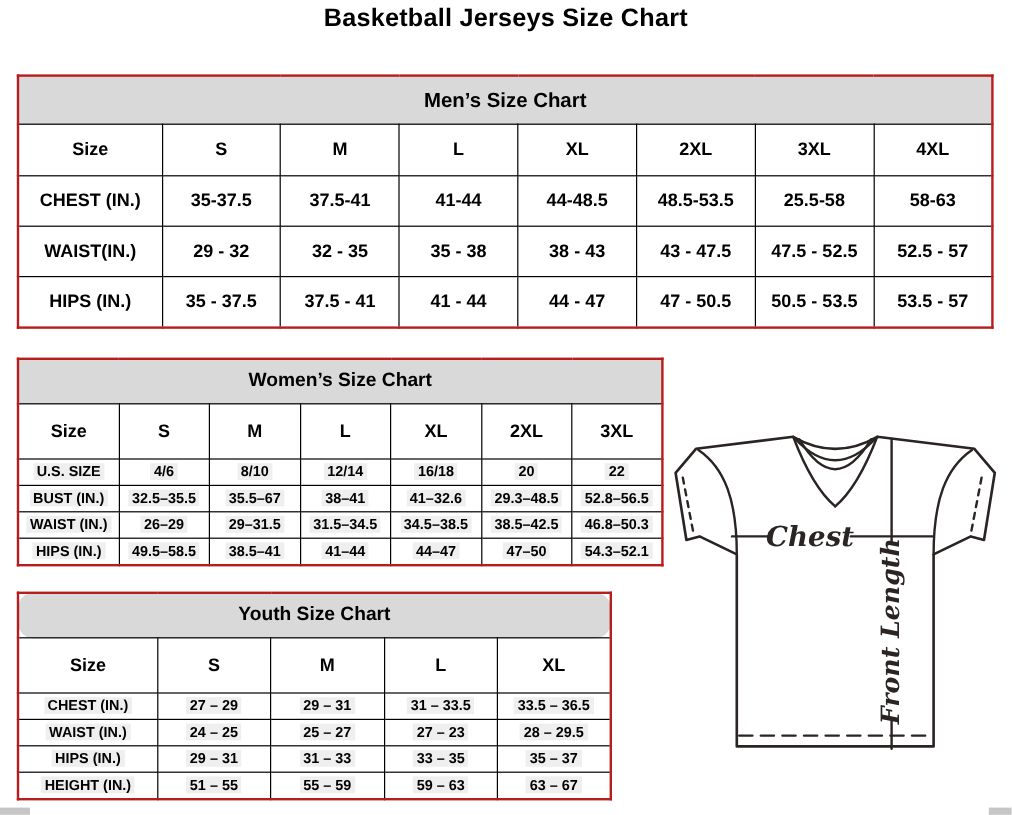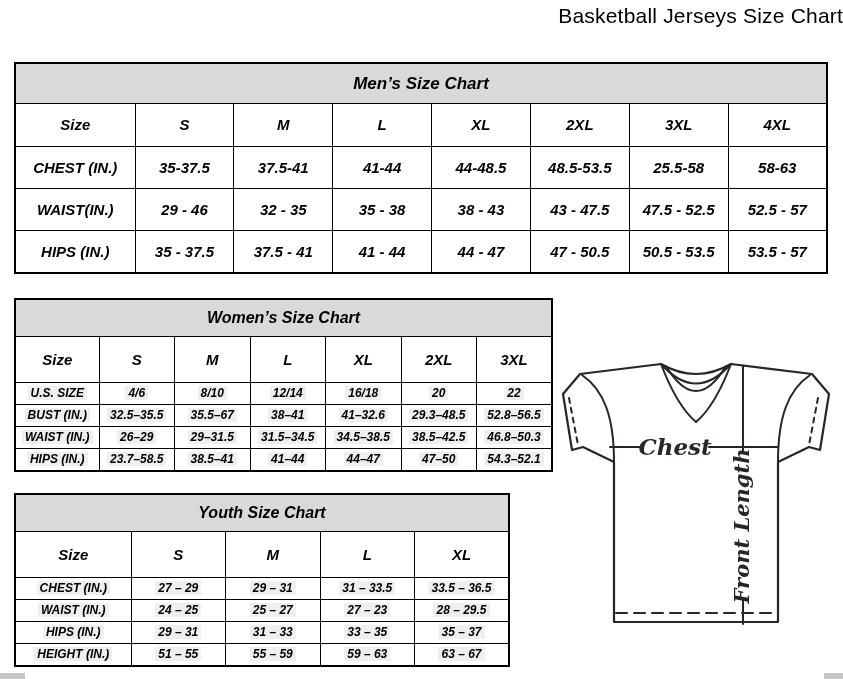--- a/index.html
+++ b/index.html
@@ -3,25 +3,25 @@
 <meta charset="utf-8">
 <style>
   html,body{margin:0;padding:0;}
   body{
     width:843px;height:679px;position:relative;overflow:hidden;
     background:#ffffff;color:#000;
     font-family:"Liberation Sans",sans-serif;
   }
   .page-title{
     position:absolute;top:4px;left:0;width:100%;
-    text-align:right;font-size:21px;font-weight:normal;letter-spacing:.2px;
+    text-align:center;font-size:21px;font-weight:bold;letter-spacing:.2px;
   }
   table.size-table{
     position:absolute;border-collapse:collapse;table-layout:fixed;
-    border:2px solid #000000;background:#fff;font-style:italic;
+    border:2px solid #b91c1c;background:#fff;
   }
   table.size-table td{
     border:1.5px solid #000;text-align:center;vertical-align:middle;
     font-weight:bold;padding:0;line-height:1.05;
   }
   td.band{background:#d9d9d9;}
   
   #mens-table{left:14px;top:62px;width:814px;}
   #mens-table col.c0{width:120px;}
   #mens-table td.band{height:39px;font-size:17px;}
@@ -29,21 +29,21 @@
   #mens-table tr.data-row td{height:41px;font-size:15px;}
   
   #womens-table{left:14px;top:298px;width:539px;}
   #womens-table col.c0{width:84px;}
   #womens-table td.band{height:36px;font-size:16px;margin-top:28px;}
   #womens-table tr.size-row td{height:45px;font-size:15px;}
   #womens-table tr.data-row td{height:21px;font-size:12px;}
   
   #youth-table{left:14px;top:493px;width:496px;}
   #youth-table col.c0{width:116px;}
-  #youth-table td.band{height:36px;font-size:16px;}
+  #youth-table td.band{height:36px;font-size:16px;border-radius:13px;}
   #youth-table tr.size-row td{height:45px;font-size:15px;}
   #youth-table tr.data-row td{height:21px;font-size:12px;}
   
   #womens-table tr.data-row .hlmark,
   #youth-table tr.data-row .hlmark{background:#efefef;padding:0 3px;}
   
   #jersey-svg{position:absolute;left:558px;top:361px;width:282px;height:268px;}
   .diagram-text{
     font-family:"DejaVu Serif","Liberation Serif",serif;
     font-style:italic;font-weight:bold;fill:#2a2423;
@@ -88,21 +88,21 @@
         <td><span class="hlmark">35-37.5</span></td>
         <td><span class="hlmark">37.5-41</span></td>
         <td><span class="hlmark">41-44</span></td>
         <td><span class="hlmark">44-48.5</span></td>
         <td><span class="hlmark">48.5-53.5</span></td>
         <td><span class="hlmark">25.5-58</span></td>
         <td><span class="hlmark">58-63</span></td>
       </tr>
       <tr class="data-row">
         <td><span class="hlmark">WAIST(IN.)</span></td>
-        <td><span class="hlmark">29 - 46</span></td>
+        <td><span class="hlmark">29 - 32</span></td>
         <td><span class="hlmark">32 - 35</span></td>
         <td><span class="hlmark">35 - 38</span></td>
         <td><span class="hlmark">38 - 43</span></td>
         <td><span class="hlmark">43 - 47.5</span></td>
         <td><span class="hlmark">47.5 - 52.5</span></td>
         <td><span class="hlmark">52.5 - 57</span></td>
       </tr>
       <tr class="data-row">
         <td><span class="hlmark">HIPS (IN.)</span></td>
         <td><span class="hlmark">35 - 37.5</span></td>
@@ -161,21 +161,21 @@
         <td><span class="hlmark">WAIST (IN.)</span></td>
         <td><span class="hlmark">26–29</span></td>
         <td><span class="hlmark">29–31.5</span></td>
         <td><span class="hlmark">31.5–34.5</span></td>
         <td><span class="hlmark">34.5–38.5</span></td>
         <td><span class="hlmark">38.5–42.5</span></td>
         <td><span class="hlmark">46.8–50.3</span></td>
       </tr>
       <tr class="data-row">
         <td><span class="hlmark">HIPS (IN.)</span></td>
-        <td><span class="hlmark">23.7–58.5</span></td>
+        <td><span class="hlmark">49.5–58.5</span></td>
         <td><span class="hlmark">38.5–41</span></td>
         <td><span class="hlmark">41–44</span></td>
         <td><span class="hlmark">44–47</span></td>
         <td><span class="hlmark">47–50</span></td>
         <td><span class="hlmark">54.3–52.1</span></td>
       </tr>
     </tbody>
   </table>
 
 <table id="youth-table" class="size-table">

